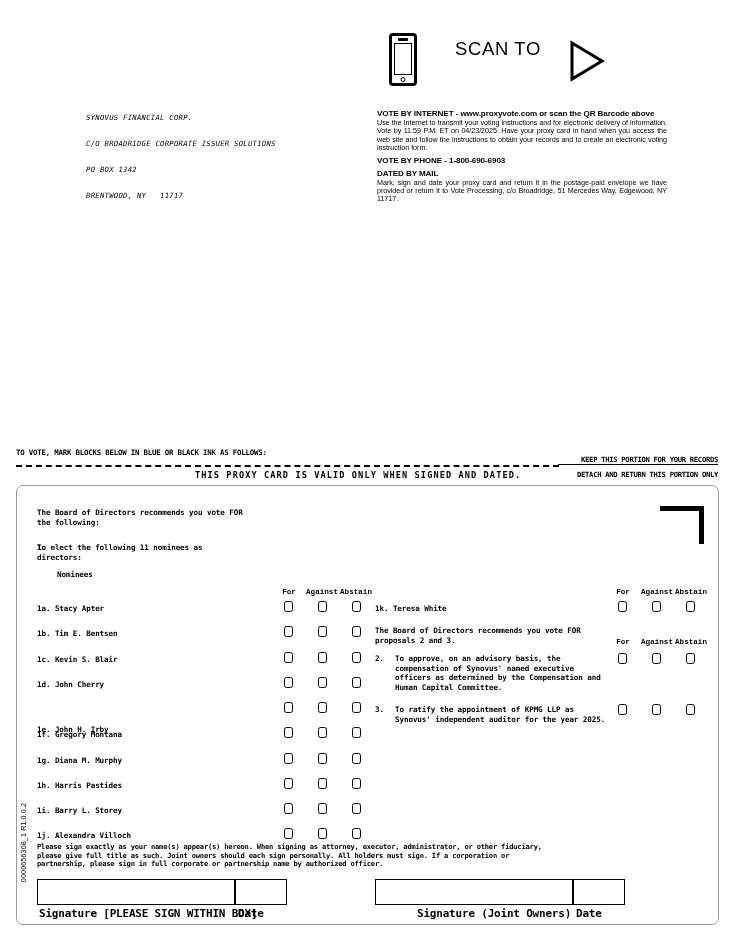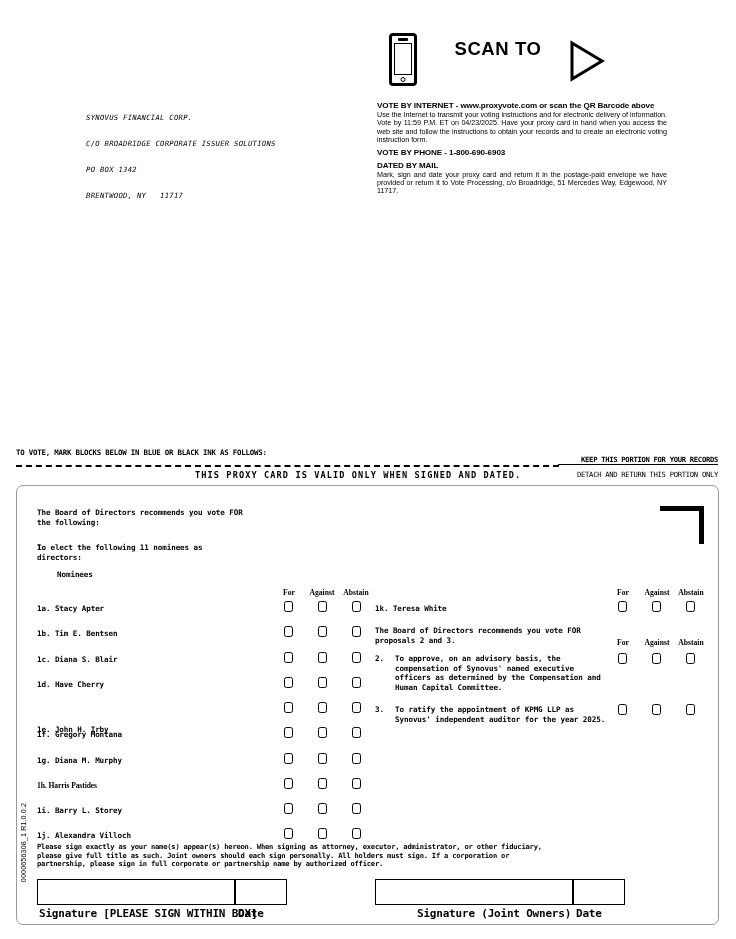--- a/index.html
+++ b/index.html
@@ -87,21 +87,21 @@
   }
   .scan-text {
     position: absolute;
     left: 44px;
     top: 8px;
     width: 130px;
     text-align: center;
   }
   .scan-line1 {
     font-size: 18.5px;
-    font-weight: bold;
+    font-weight: normal;
     letter-spacing: 0.6px;
     line-height: 20px;
     color: #000;
   }
   .scan-line2 {
     font-size: 11.4px;
     font-weight: bold;
     letter-spacing: -0.1px;
     line-height: 13px;
     color: #000;
@@ -122,21 +122,21 @@
     top: 93px;
     width: 290px;
   }
   .ins-head {
     font-size: 8.1px;
     font-weight: bold;
     line-height: 10px;
     margin-top: 3px;
     letter-spacing: -0.1px;
   }
-  .ins-head:first-child { margin-top: 8px; }
+  .ins-head:first-child { margin-top: 16px; }
   .ins-body {
     font-size: 7.2px;
     line-height: 8.4px;
     text-align: justify;
     letter-spacing: -0.05px;
     font-weight: normal;
   }
 
   
   .tovote {
@@ -184,21 +184,21 @@
     font-weight: bold;
     letter-spacing: 1.1px;
     white-space: nowrap;
   }
   .detachportion {
     position: absolute;
     right: 18px;
     top: 470px;
     font-family: "DejaVu Sans Mono", "Liberation Mono", monospace;
     font-size: 7.2px;
-    font-weight: normal;
+    font-weight: bold;
     letter-spacing: -0.3px;
     white-space: nowrap;
     margin-left: 44px;
   }
 
   
   .ballot {
     position: absolute;
     left: 16px;
     top: 485px;
@@ -266,21 +266,21 @@
     top: 84px;
     font-size: 7.6px;
     letter-spacing: -0.1px;
   }
 
   
   .colhdr {
     position: absolute;
     font-size: 7.6px;
     font-weight: bold;
-    font-family: Liberation Serif, serif;
+    font-family: Liberation Mono, monospace;
     text-align: center;
     width: 34px;
   }
 
   .nom-row {
     position: absolute;
     left: 20px;
     font-size: 7.6px;
     letter-spacing: -0.1px;
     white-space: nowrap;
@@ -435,46 +435,46 @@
     <div class="nom-row mono" style="top:118px;">1a. Stacy Apter</div>
     <div class="cbox" style="left:267px; top:115px;"></div>
     <div class="cbox" style="left:301px; top:115px;"></div>
     <div class="cbox" style="left:335px; top:115px;"></div>
 
     <div class="nom-row mono" style="top:143px;">1b. Tim E. Bentsen</div>
     <div class="cbox" style="left:267px; top:140px;"></div>
     <div class="cbox" style="left:301px; top:140px;"></div>
     <div class="cbox" style="left:335px; top:140px;"></div>
 
-    <div class="nom-row mono" style="top:169px;">1c. Diana S. Blair</div>
+    <div class="nom-row mono" style="top:169px;">1c. Kevin S. Blair</div>
     <div class="cbox" style="left:267px; top:166px;"></div>
     <div class="cbox" style="left:301px; top:166px;"></div>
     <div class="cbox" style="left:335px; top:166px;"></div>
 
-    <div class="nom-row mono" style="top:194px;">1d. Have Cherry</div>
+    <div class="nom-row mono" style="top:194px;">1d. John Cherry</div>
     <div class="cbox" style="left:267px; top:191px;"></div>
     <div class="cbox" style="left:301px; top:191px;"></div>
     <div class="cbox" style="left:335px; top:191px;"></div>
 
     <div class="nom-row mono" style="top:219px;margin-top:20px;">1e. John H. Irby</div>
     <div class="cbox" style="left:267px; top:216px;"></div>
     <div class="cbox" style="left:301px; top:216px;"></div>
     <div class="cbox" style="left:335px; top:216px;"></div>
 
     <div class="nom-row mono" style="top:244px;">1f. Gregory Montana</div>
     <div class="cbox" style="left:267px; top:241px;"></div>
     <div class="cbox" style="left:301px; top:241px;"></div>
     <div class="cbox" style="left:335px; top:241px;"></div>
 
     <div class="nom-row mono" style="top:270px;">1g. Diana M. Murphy</div>
     <div class="cbox" style="left:267px; top:267px;"></div>
     <div class="cbox" style="left:301px; top:267px;"></div>
     <div class="cbox" style="left:335px; top:267px;"></div>
 
-    <div class="nom-row mono" style="top:295px;font-family:Liberation Serif, serif;">1h. Harris Pastides</div>
+    <div class="nom-row mono" style="top:295px;">1h. Harris Pastides</div>
     <div class="cbox" style="left:267px; top:292px;"></div>
     <div class="cbox" style="left:301px; top:292px;"></div>
     <div class="cbox" style="left:335px; top:292px;"></div>
 
     <div class="nom-row mono" style="top:320px;">1i. Barry L. Storey</div>
     <div class="cbox" style="left:267px; top:317px;"></div>
     <div class="cbox" style="left:301px; top:317px;"></div>
     <div class="cbox" style="left:335px; top:317px;"></div>
 
     <div class="nom-row mono" style="top:345px;">1j. Alexandra Villoch</div>

